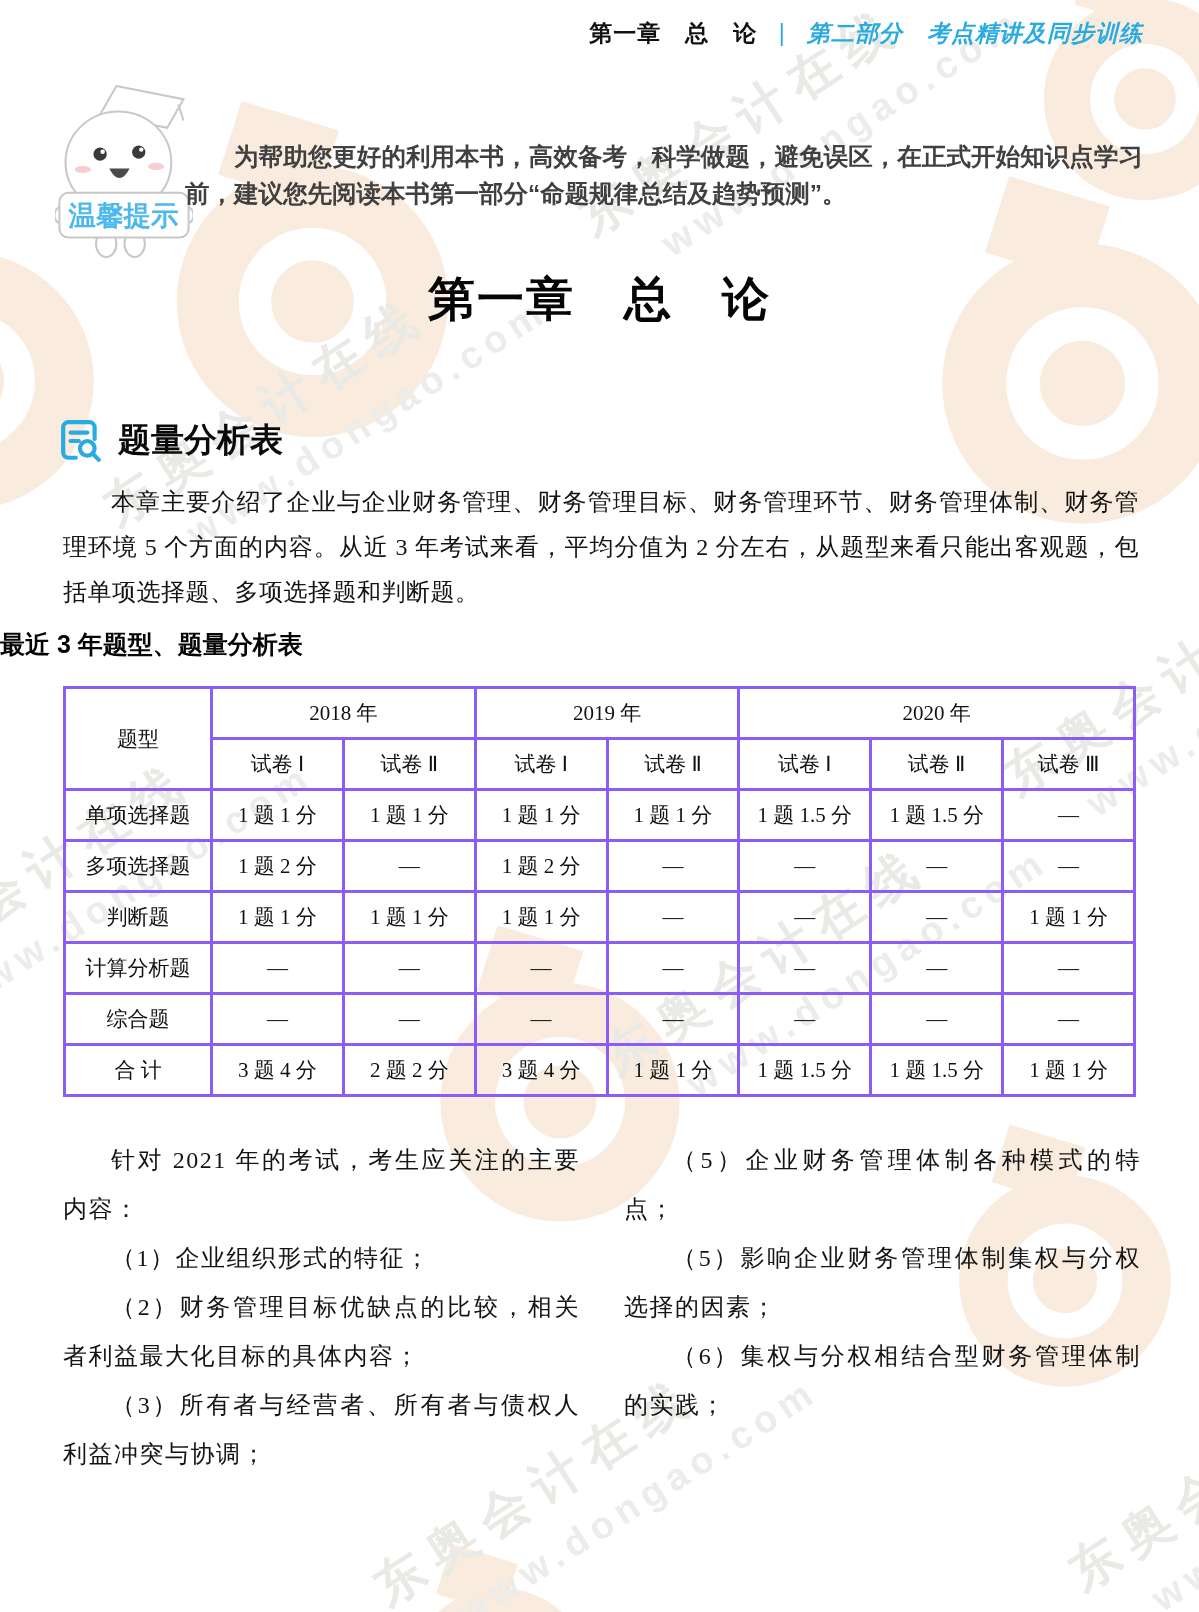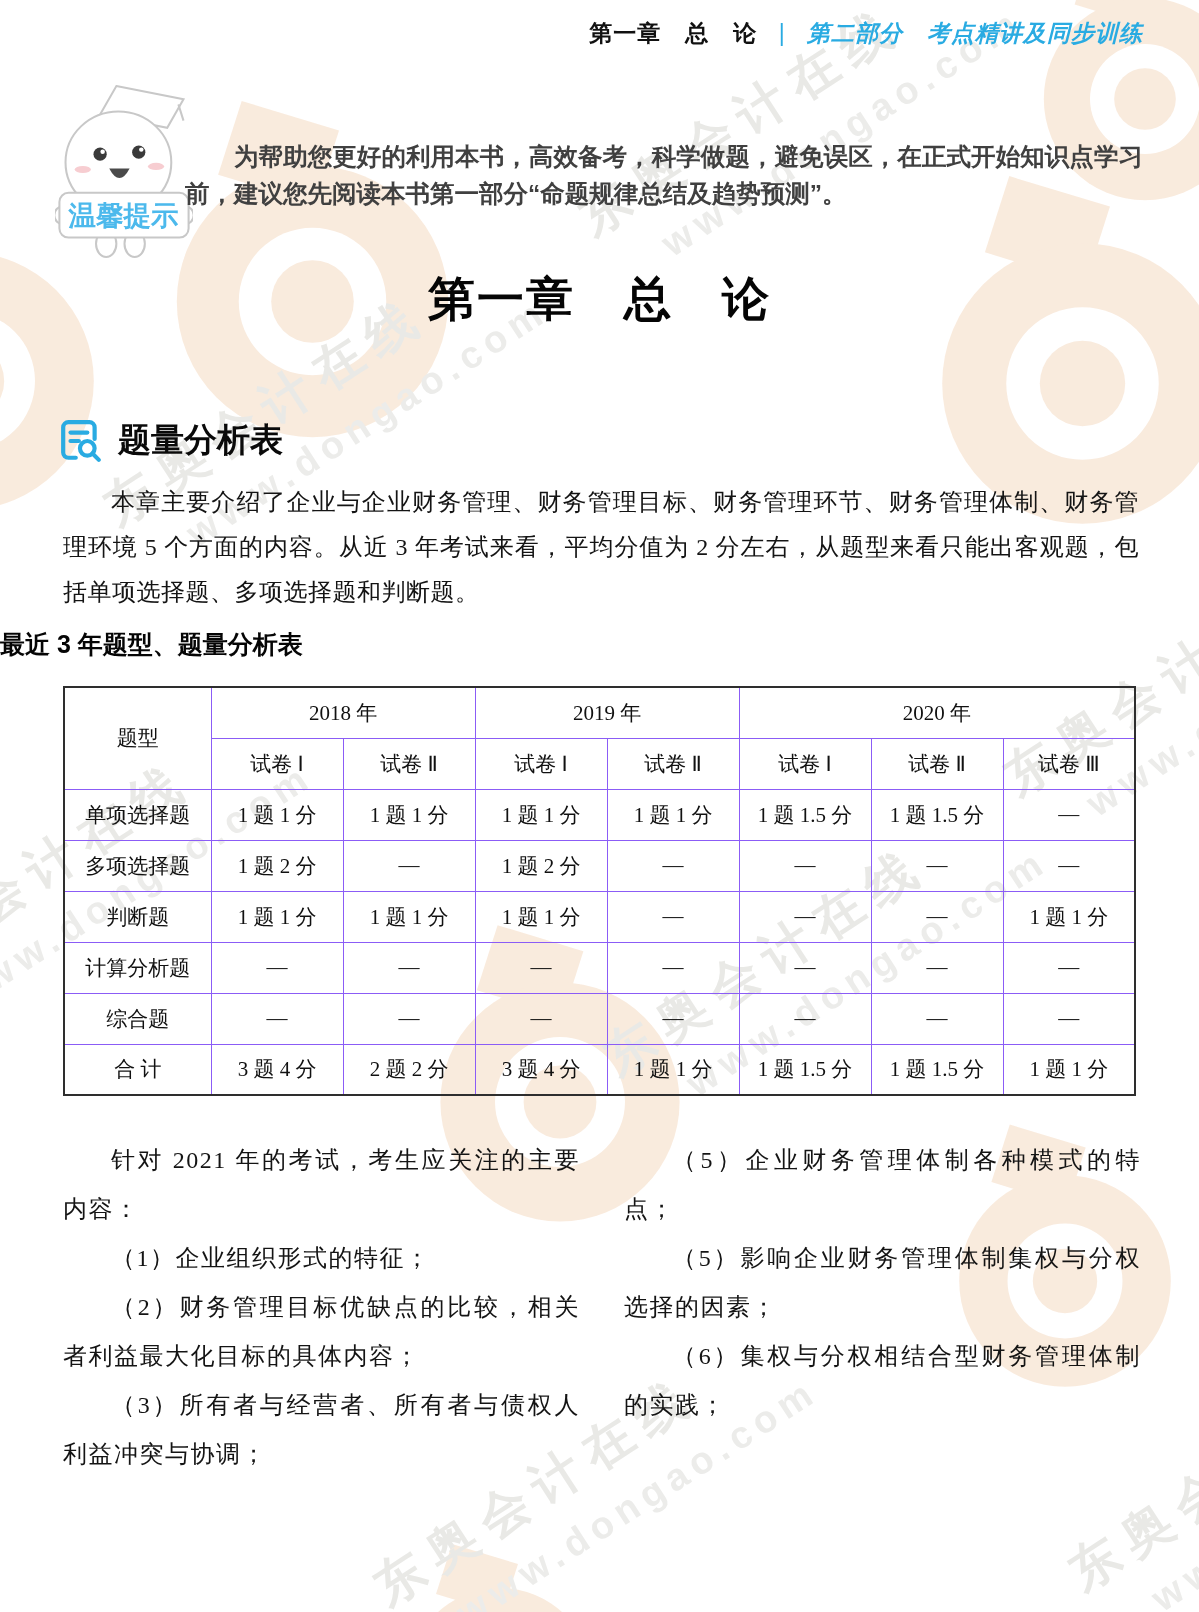--- a/index.html
+++ b/index.html
@@ -43,21 +43,21 @@
   .para-1 { top:480px; }
   .para-2 { top:1552px; }
 
   .table-title { position:absolute; top:628px; left:0; width:100%; text-align:left;
                  font-size:25px; font-weight:bold; color:#050505; }
 
   .analysis-table { position:absolute; top:686px; left:63px; border-collapse:collapse;
                     width:1073px; table-layout:fixed;
                     font-family:"Liberation Serif", serif; font-size:21px; color:#111;
                     border:2px solid #2e2e2e; }
-  .analysis-table th, .analysis-table td { border:1px solid #8b5cf6; text-align:center;
+  .analysis-table th, .analysis-table td { border:3px solid #8b5cf6; text-align:center;
                     vertical-align:middle; height:51px; font-weight:normal; padding:0 3px; }
   .analysis-table col.c-type { width:147px; }
 
   .focus { position:absolute; top:1136px; left:63px; width:1078px; display:flex; gap:44px;
            font-family:"Liberation Serif", serif; font-size:24px; color:#141414; }
   .focus-col { flex:1; }
   .focus-col p { text-indent:2em; text-align:justify; line-height:49px; letter-spacing:1.5px; }
 
   text { font-family:"Liberation Sans", sans-serif; }
 </style>

